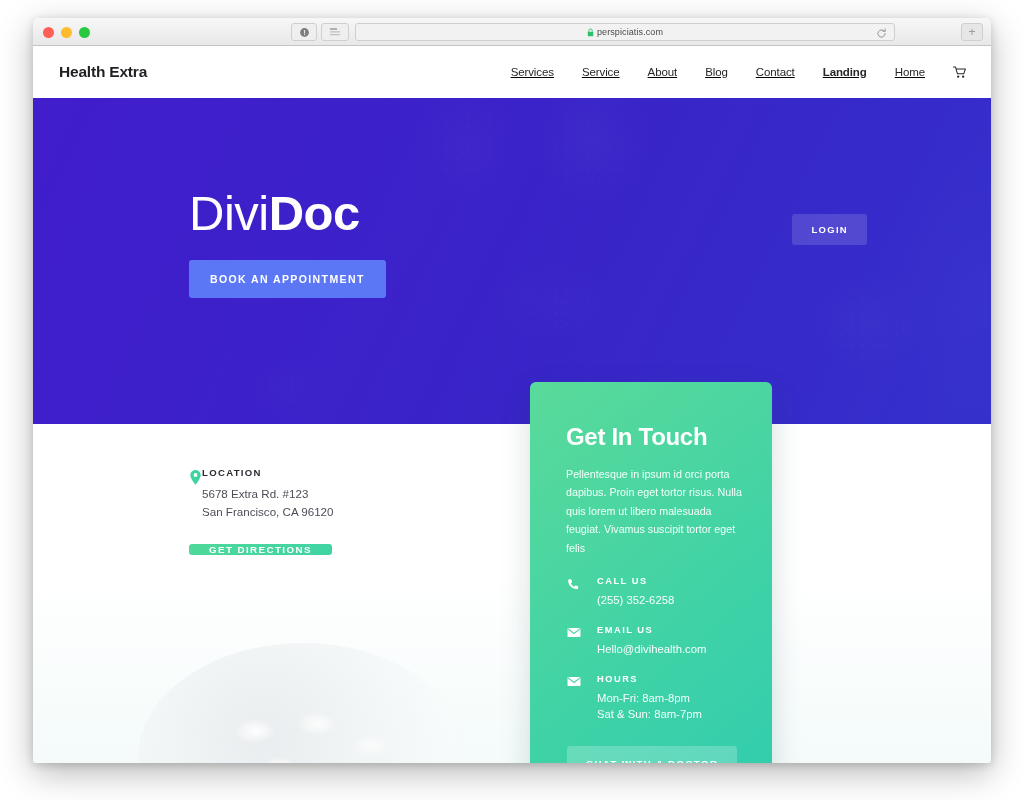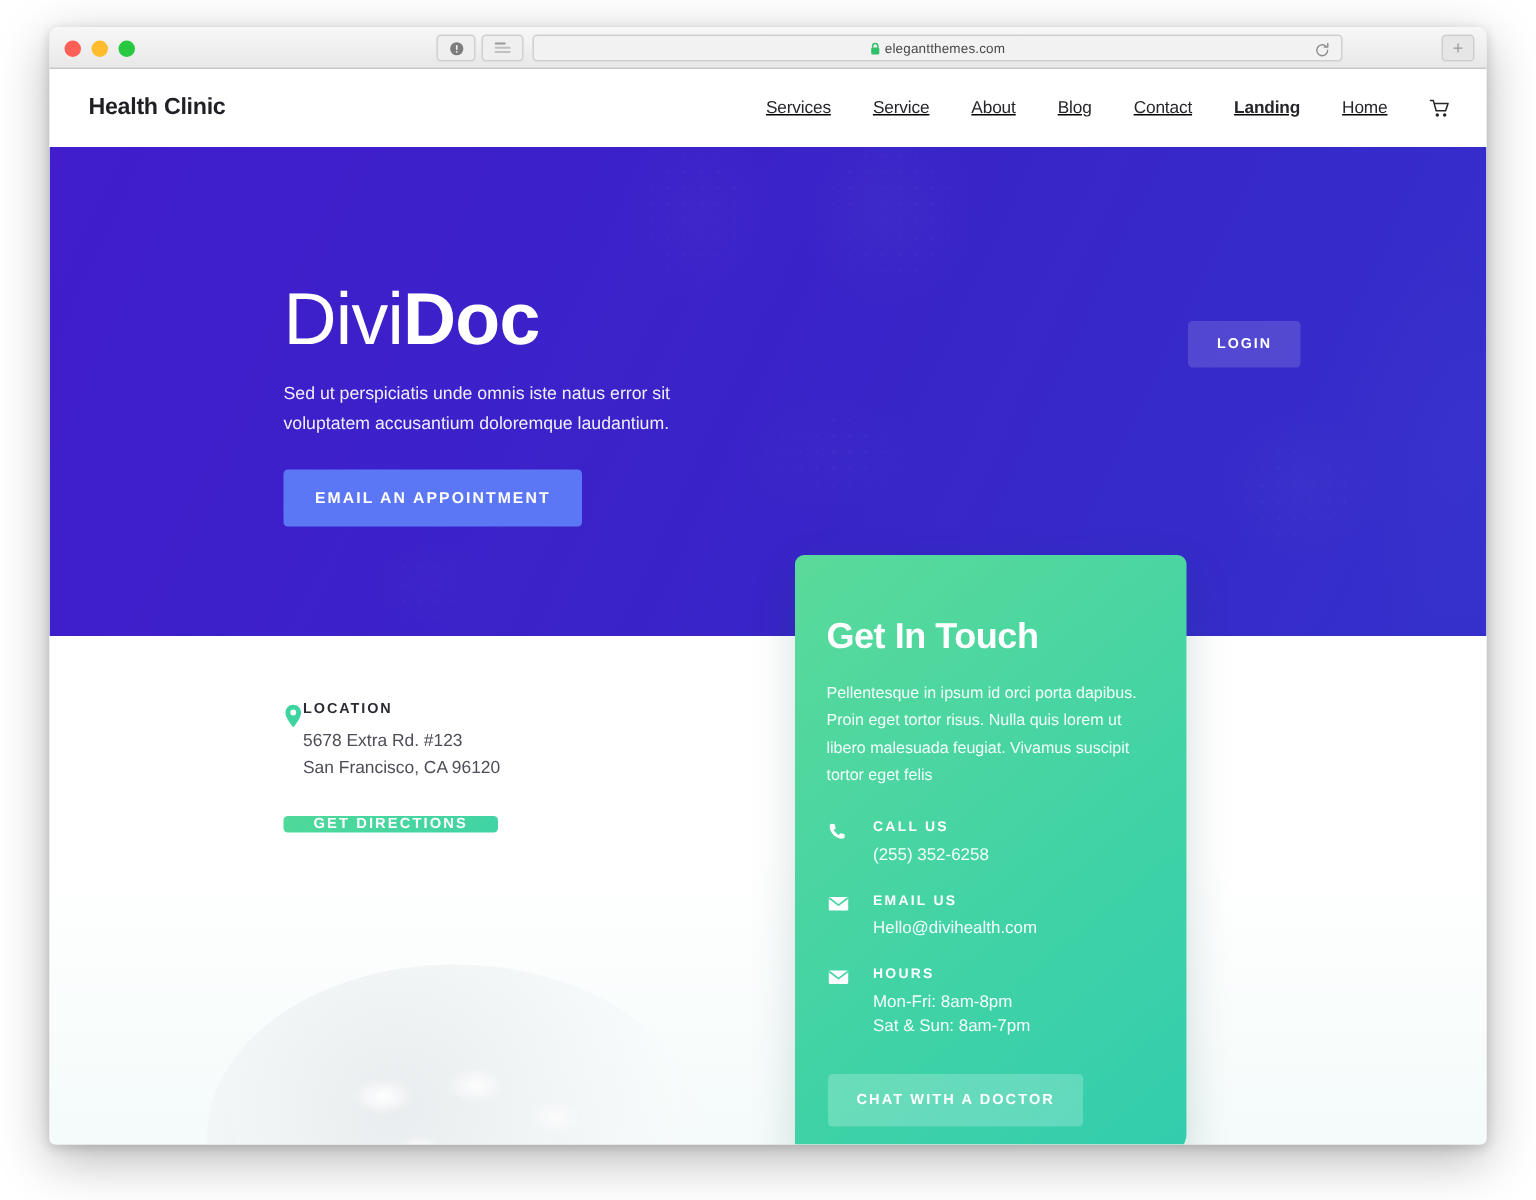--- a/index.html
+++ b/index.html
@@ -306,28 +306,28 @@
     border-radius: 3px;
     border: none;
     cursor: pointer;
     font-family: "Liberation Sans", sans-serif;
   }
 
   
   #get-in-touch-card {
     position: absolute;
     left: 497px;
-    top: 324px;
-    width: 261px;
+    top: 336px;
+    width: 242px;
     height: 400px;
     background: linear-gradient(140deg, #5ada9a 0%, #42d3a5 55%, #32cdae 100%);
     border-radius: 6px 6px 14px 0;
     box-shadow: 0 12px 30px rgba(20,80,70,0.18);
     z-index: 10;
-    padding: 41px 24px 0 21px;
+    padding: 41px 24px 0 36px;
     overflow: hidden;
   }
   #get-in-touch-title {
     font-size: 24px;
     font-weight: bold;
     color: #ffffff;
     letter-spacing: -0.3px;
   }
   #get-in-touch-desc {
     margin-top: 14px;
@@ -404,36 +404,36 @@
       </svg>
     </div>
 
     <div id="url-bar">
       <span id="lock-icon">
         <svg width="7" height="9" viewBox="0 0 8 10" aria-hidden="true">
           <path d="M2 4.2V3a2 2 0 0 1 4 0v1.2" fill="none" stroke="#2fbf6a" stroke-width="1.1"></path>
           <rect x="0.9" y="4.1" width="6.2" height="5.2" rx="1" fill="#2fbf6a"></rect>
         </svg>
       </span>
-      <span id="url-text">elegantthemes.com</span>
+      <span id="url-text">perspiciatis.com</span>
       <span id="reload-btn">
         <svg width="11" height="11" viewBox="0 0 14 14" aria-hidden="true">
           <path d="M11.6 7a4.6 4.6 0 1 1-1.5-3.4" fill="none" stroke="#8d8d8d" stroke-width="1.2" stroke-linecap="round"></path>
           <path d="M11.7 1.3v2.9H8.9" fill="none" stroke="#8d8d8d" stroke-width="1.2" stroke-linecap="round" stroke-linejoin="round"></path>
         </svg>
       </span>
     </div>
 
     <div id="new-tab-btn">+</div>
   </div>
 
   <div id="page-viewport">
 
     <div id="site-header">
-      <div id="site-logo">Health Clinic</div>
+      <div id="site-logo">Health Extra</div>
       <div id="main-nav">
         <a class="nav-link">Services</a>
         <a class="nav-link">Service</a>
         <a class="nav-link">About</a>
         <a class="nav-link">Blog</a>
         <a class="nav-link">Contact</a>
         <a class="nav-link active">Landing</a>
         <a class="nav-link">Home</a>
         <span id="cart-icon">
           <svg width="14" height="13" viewBox="0 0 18 16" aria-hidden="true">
@@ -447,22 +447,21 @@
 
     <div id="hero">
       <div id="hero-photo"></div>
       <div id="hero-dots"></div>
       <div id="hero-overlay"></div>
 
       <div id="hero-content">
         <div id="hero-title">
           <span id="hero-title-light">Divi</span><span id="hero-title-bold">Doc</span>
         </div>
-        <div id="hero-subtitle">Sed ut perspiciatis unde omnis iste natus error sit voluptatem accusantium doloremque laudantium.</div>
-        <button id="book-appointment-button">EMAIL AN APPOINTMENT</button>
+        <button id="book-appointment-button">BOOK AN APPOINTMENT</button>
       </div>
 
       <button id="login-button">LOGIN</button>
     </div>
 
     <div id="lower-section">
       <div id="pills-bowl"></div>
 
       <div id="location-block">
         <span id="map-pin-icon">

